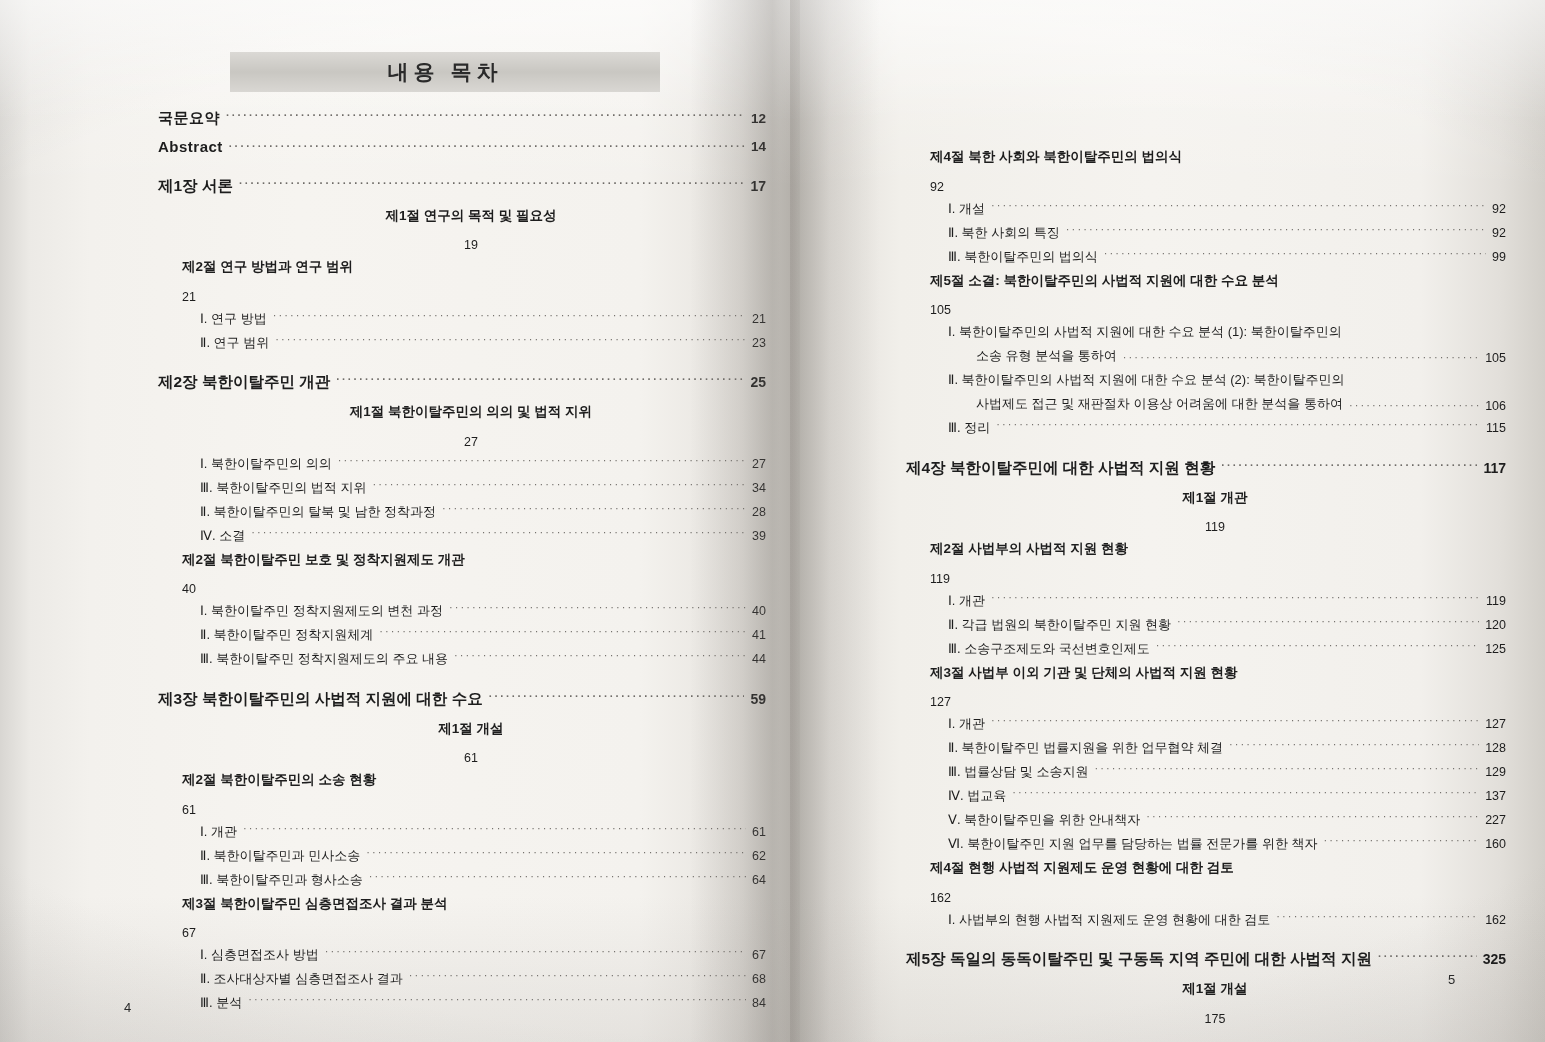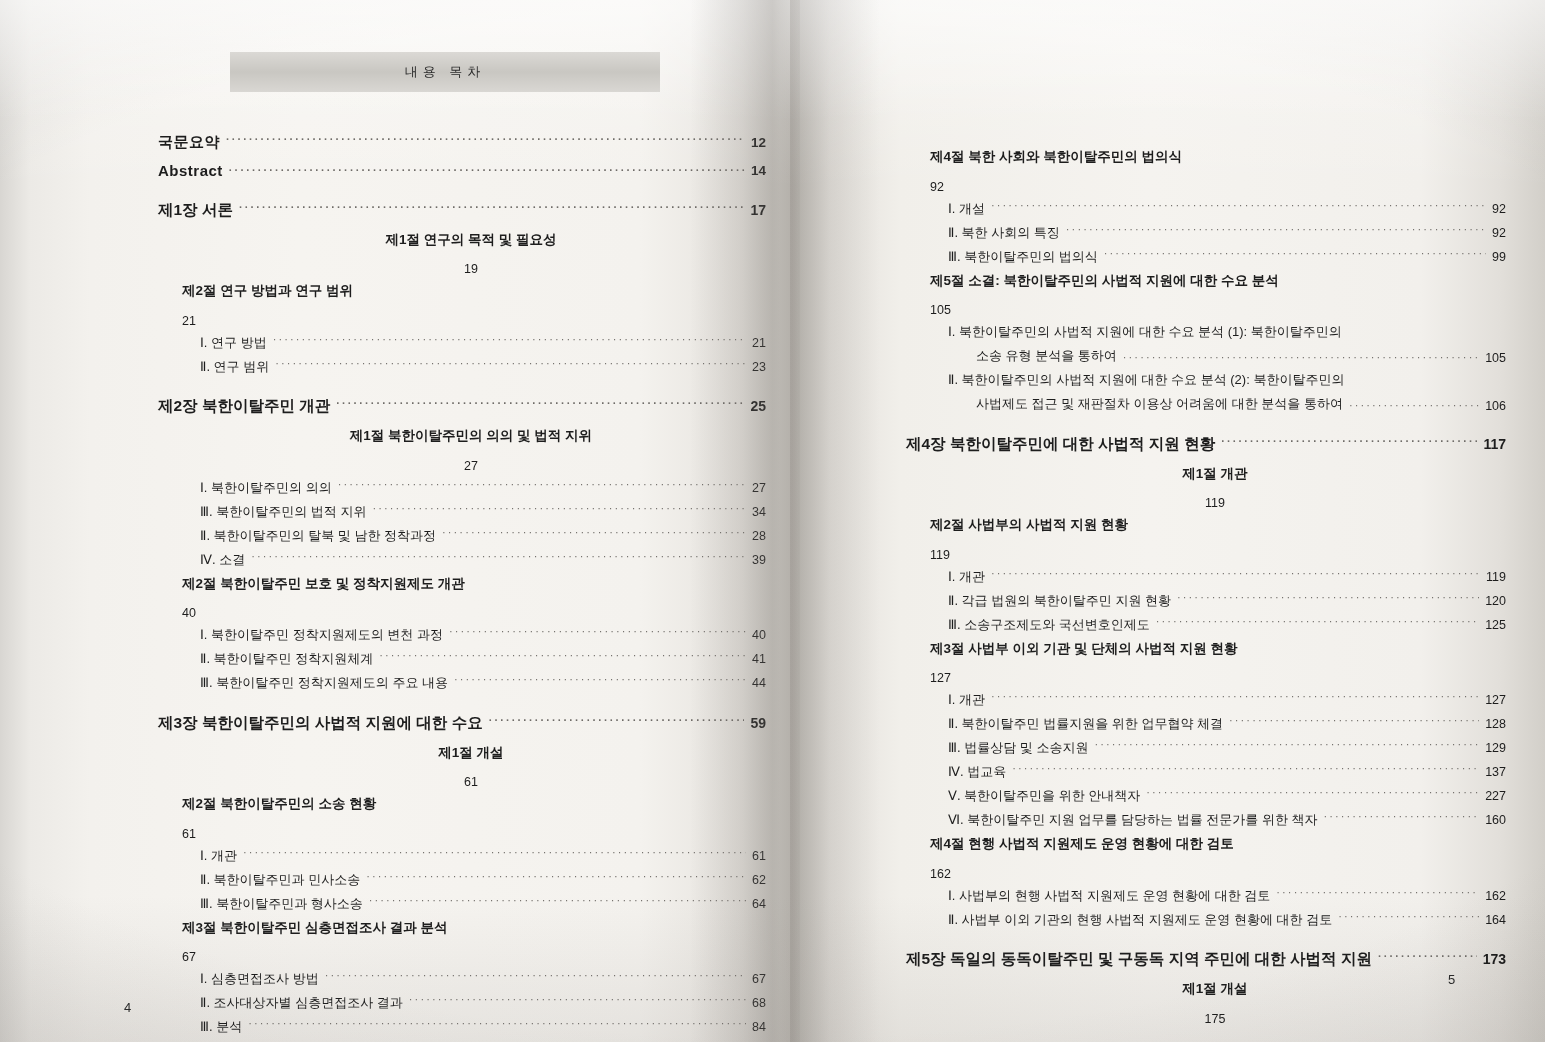--- a/index.html
+++ b/index.html
@@ -49,29 +49,29 @@
 
   
   .toc-banner {
     position: absolute;
     left: 160px; top: 52px;
     width: 430px; height: 40px;
     background: linear-gradient(to bottom, #dbd9d5 0%, #c9c7c2 50%, #d9d7d3 100%);
     display: flex; align-items: center; justify-content: center;
   }
   .toc-banner span {
-    font-size: 13px;
-    font-weight: normal;
+    font-size: 21px;
+    font-weight: bold;
     letter-spacing: 5px;
     color: #2b2b2b;
   }
 
   
   .entries { position: absolute; left: 0; right: 0; }
-  .entries-left  { top: 132px; left: 88px; width: 608px; }
+  .entries-left  { top: 108px; left: 88px; width: 608px; }
   .entries-right { top: 148px; left: 76px; width: 600px; }
 
   .row {
     display: flex;
     align-items: baseline;
     width: 100%;
     color: #1d1d1d;
     white-space: nowrap;
   }
   .row .label { flex: 0 0 auto; }
@@ -336,20 +336,25 @@
         <div class="row lvl-sub sp-xs nodots">
           <span class="label">Ⅱ. 북한이탈주민의 사법적 지원에 대한 수요 분석 (2): 북한이탈주민의</span>
           <span class="dots"></span>
           <span class="page-no"></span>
         </div>
         <div class="row lvl-cont sp-xs">
           <span class="label">사법제도 접근 및 재판절차 이용상 어려움에 대한 분석을 통하여</span>
           <span class="dots"></span>
           <span class="page-no">106</span>
         </div>
+        <div class="row lvl-sub sp-xs">
+          <span class="label">Ⅲ. 정리</span>
+          <span class="dots"></span>
+          <span class="page-no">115</span>
+        </div>
         <div class="row lvl-chap sp-m">
           <span class="label">제4장 북한이탈주민에 대한 사법적 지원 현황</span>
           <span class="dots"></span>
           <span class="page-no">117</span>
         </div>
         <div class="row lvl-sec sp-s">
           <span class="label">제1절 개관</span>
           <span class="dots"></span>
           <span class="page-no">119</span>
         </div>
@@ -411,29 +416,24 @@
         <div class="row lvl-sec sp-xs">
           <span class="label">제4절 현행 사법적 지원제도 운영 현황에 대한 검토</span>
           <span class="dots"></span>
           <span class="page-no">162</span>
         </div>
         <div class="row lvl-sub sp-xs">
           <span class="label">Ⅰ. 사법부의 현행 사법적 지원제도 운영 현황에 대한 검토</span>
           <span class="dots"></span>
           <span class="page-no">162</span>
         </div>
-        <div class="row lvl-sub sp-xs">
-          <span class="label">Ⅱ. 사법부 이외 기관의 현행 사법적 지원제도 운영 현황에 대한 검토</span>
-          <span class="dots"></span>
-          <span class="page-no">164</span>
-        </div>
         <div class="row lvl-chap sp-m">
           <span class="label">제5장 독일의 동독이탈주민 및 구동독 지역 주민에 대한 사법적 지원</span>
           <span class="dots"></span>
-          <span class="page-no">173</span>
+          <span class="page-no">325</span>
         </div>
         <div class="row lvl-sec sp-s">
           <span class="label">제1절 개설</span>
           <span class="dots"></span>
           <span class="page-no">175</span>
         </div>
       </div>
   </div>
 
   <div class="edge-shadow-l"></div>

